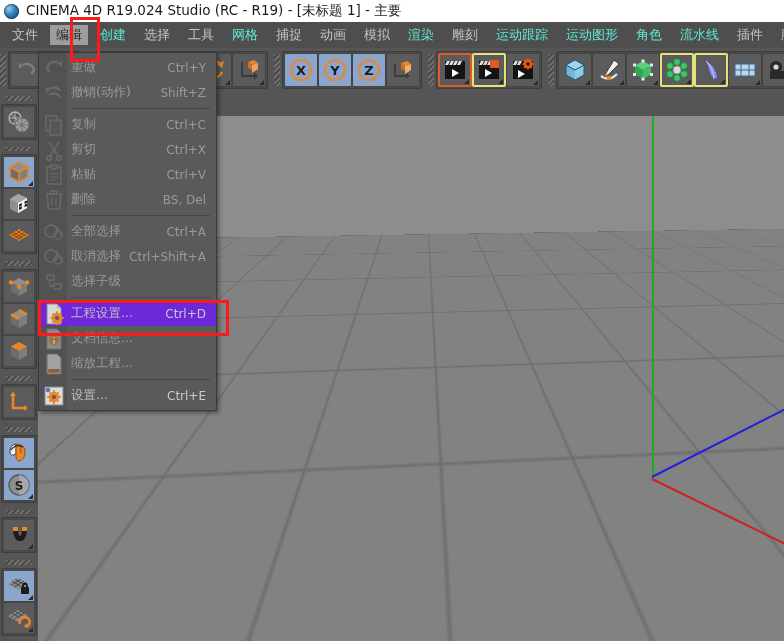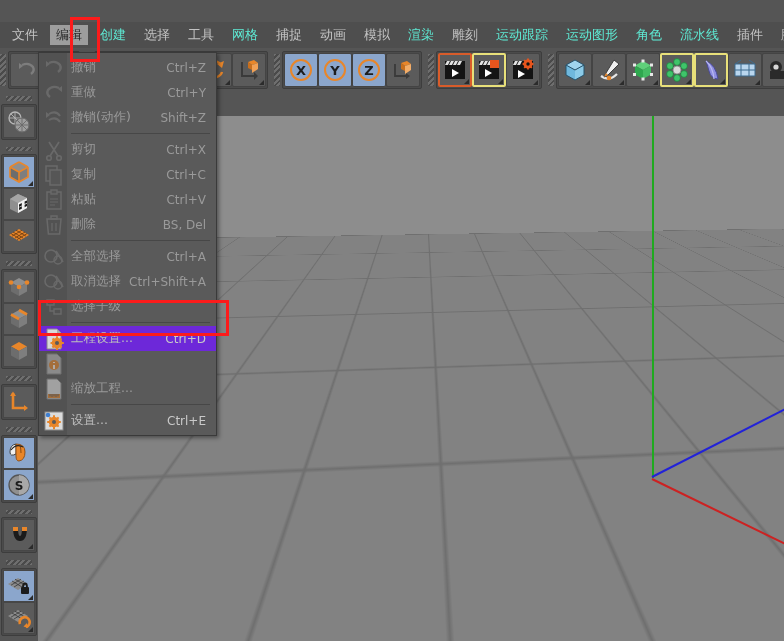--- a/index.html
+++ b/index.html
@@ -156,20 +156,24 @@
   .redrect{position:absolute;border:3px solid #fc1b1b;box-sizing:border-box;z-index:30;}
 
   
   svg{display:block;}
 </style>
 </head>
 <body>
 
 <div id="app">
 
+  <div class="titlebar">
+    <div class="tb-logo"></div>
+    <div class="tb-text">CINEMA 4D R19.024 Studio (RC - R19) - [未标题 1] - 主要</div>
+  </div>
 
   <div class="menubar" id="menubar">
       <div class="menu-item">文件</div>
       <div class="menu-item active">编辑</div>
       <div class="menu-item yellow">创建</div>
       <div class="menu-item">选择</div>
       <div class="menu-item">工具</div>
       <div class="menu-item yellow">网格</div>
       <div class="menu-item">捕捉</div>
       <div class="menu-item">动画</div>
@@ -522,30 +526,20 @@
             </g>
             <path d="M13 18 A5 5 0 1 1 19 21" stroke="#e8862a" stroke-width="2.6" fill="none"></path>
             <path d="M20 17 L21 22 L16.5 20.5Z" fill="#e8862a"></path>
           </svg>
         </div>
       </div>
     </div>
 
   <div class="dropdown" id="dropdown">
     <div class="dd-leftstrip"></div>
-  <div class="dd-row">
-        <div class="dd-icon" style="opacity: 0.55;">
-          <svg width="24" height="24" viewBox="0 0 24 24">
-            <path d="M7 7 Q14 4 18 9 Q20 13 16 16" stroke="#7d7d7d" stroke-width="2.4" fill="none"></path>
-            <path d="M4 5 L8 8 L4 11 Z" fill="#7d7d7d"></path>
-          </svg>
-        </div>
-        <div class="dd-label">撤销</div>
-        <div class="dd-key">Ctrl+Z</div>
-      </div>
       <div class="dd-row">
         <div class="dd-icon" style="opacity: 0.55;">
           <svg width="24" height="24" viewBox="0 0 24 24">
             <path d="M17 7 Q10 4 6 9 Q4 13 8 16" stroke="#7d7d7d" stroke-width="2.4" fill="none"></path>
             <path d="M20 5 L16 8 L20 11 Z" fill="#7d7d7d"></path>
           </svg>
         </div>
         <div class="dd-label">重做</div>
         <div class="dd-key">Ctrl+Y</div>
       </div>
@@ -557,37 +551,37 @@
             <path d="M4 6 L8 9 L4 12 Z" fill="#7d7d7d"></path>
           </svg>
         </div>
         <div class="dd-label">撤销(动作)</div>
         <div class="dd-key">Shift+Z</div>
       </div>
       <div class="dd-sep"></div>
       <div class="dd-row">
         <div class="dd-icon" style="opacity: 0.55;">
           <svg width="24" height="24" viewBox="0 0 24 24">
+            <rect x="4" y="3" width="11" height="15" stroke="#7d7d7d" stroke-width="1.5" fill="none"></rect>
+            <rect x="8" y="7" width="11" height="15" stroke="#7d7d7d" stroke-width="1.5" fill="#5a5a5a"></rect>
+          </svg>
+        </div>
+        <div class="dd-label">复制</div>
+        <div class="dd-key">Ctrl+C</div>
+      </div>
+      <div class="dd-row">
+        <div class="dd-icon" style="opacity: 0.55;">
+          <svg width="24" height="24" viewBox="0 0 24 24">
             <path d="M7 4 L16 18 M17 4 L8 18" stroke="#7d7d7d" stroke-width="1.7" fill="none"></path>
             <circle cx="7" cy="20" r="2.3" stroke="#7d7d7d" stroke-width="1.6" fill="none"></circle>
             <circle cx="17" cy="20" r="2.3" stroke="#7d7d7d" stroke-width="1.6" fill="none"></circle>
           </svg>
         </div>
         <div class="dd-label">剪切</div>
         <div class="dd-key">Ctrl+X</div>
-      </div>
-      <div class="dd-row">
-        <div class="dd-icon" style="opacity: 0.55;">
-          <svg width="24" height="24" viewBox="0 0 24 24">
-            <rect x="4" y="3" width="11" height="15" stroke="#7d7d7d" stroke-width="1.5" fill="none"></rect>
-            <rect x="8" y="7" width="11" height="15" stroke="#7d7d7d" stroke-width="1.5" fill="#5a5a5a"></rect>
-          </svg>
-        </div>
-        <div class="dd-label">复制</div>
-        <div class="dd-key">Ctrl+C</div>
       </div>
       <div class="dd-row">
         <div class="dd-icon" style="opacity: 0.55;">
           <svg width="24" height="24" viewBox="0 0 24 24">
             <rect x="5" y="4" width="14" height="17" stroke="#7d7d7d" stroke-width="1.5" fill="none"></rect>
             <rect x="9" y="2" width="6" height="4" stroke="#7d7d7d" stroke-width="1.4" fill="#5a5a5a"></rect>
             <path d="M8 11h8M8 14h8M8 17h5" stroke="#7d7d7d" stroke-width="1.2"></path>
           </svg>
         </div>
         <div class="dd-label">粘贴</div>
@@ -653,20 +647,21 @@
         <div class="dd-key">Ctrl+D</div>
       </div>
       <div class="dd-row">
         <div class="dd-icon" style="opacity: 0.55;">
           <svg width="24" height="24" viewBox="0 0 24 24">
             <path d="M5 2h10l4 4v16H5Z" fill="#b8b8b8" stroke="#888" stroke-width="1"></path>
             <circle cx="12" cy="13" r="5" fill="#e8862a"></circle>
             <path d="M12 10v1M12 13v4" stroke="#fff" stroke-width="1.8"></path>
           </svg>
         </div>
+        <div class="dd-label">文档信息...</div>
         <div class="dd-key"></div>
       </div>
       <div class="dd-row">
         <div class="dd-icon" style="opacity: 0.55;">
           <svg width="24" height="24" viewBox="0 0 24 24">
             <path d="M5 2h10l4 4v16H5Z" fill="#e2e2e2" stroke="#888" stroke-width="1"></path>
             <rect x="6" y="17" width="12" height="4" fill="#e8862a"></rect>
             <path d="M8 17v2.4M10 17v3M12 17v2.4M14 17v3M16 17v2.4" stroke="#5a5a5a" stroke-width="1"></path>
           </svg>
         </div>

